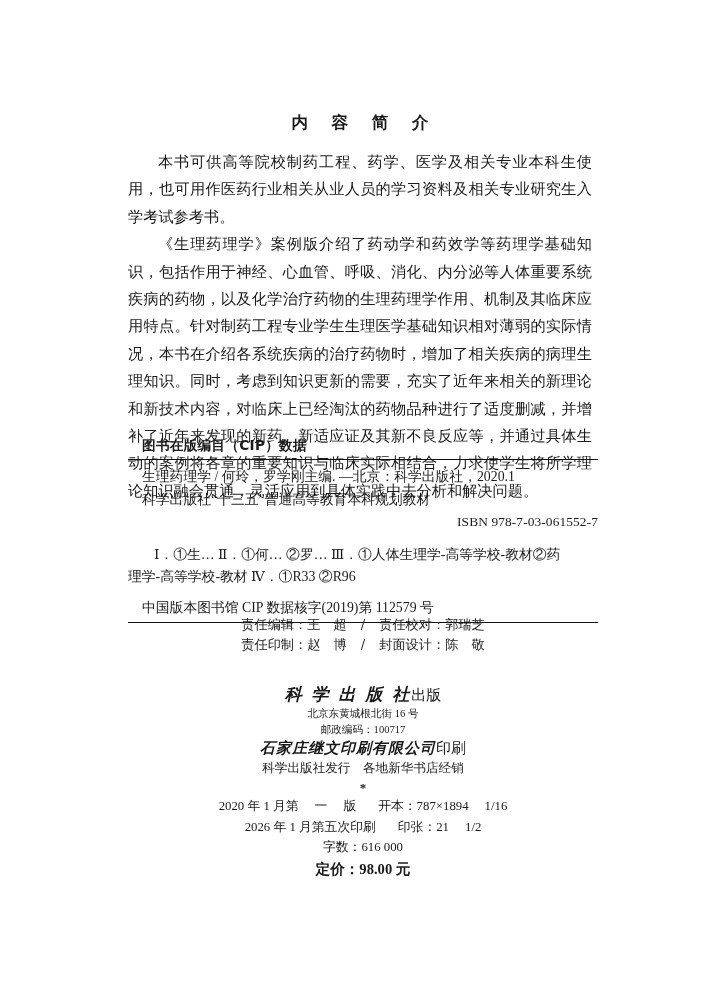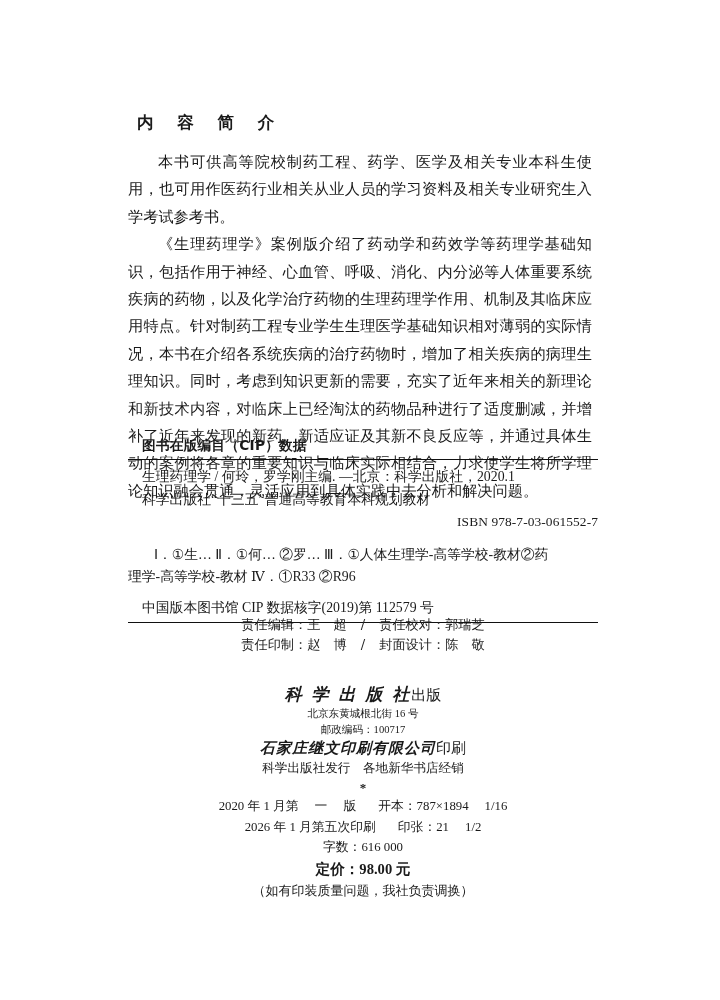--- a/index.html
+++ b/index.html
@@ -24,21 +24,21 @@
   }
 
   
   .summary-block {
     position: absolute;
     left: 128px;
     top: 112px;
     width: 464px;
   }
   .summary-title {
-    text-align: left;
+    text-align: center;
     font-weight: bold;
     font-size: 16.5px;
     letter-spacing: 9px;
     text-indent: 9px;
     font-family: "DejaVu Sans", "Liberation Sans", sans-serif;
     margin-bottom: 14px;
   }
   .summary-para {
     font-size: 15.2px;
     line-height: 27.4px;
@@ -82,21 +82,21 @@
     letter-spacing: 0.1px;
     text-align: right;
   }
   .cip-class {
     padding-left: 0px;
     padding-top: 10px;
     font-size: 13.8px;
     line-height: 22.5px;
     text-align: justify;
   }
-  .cip-class-indent { padding-left: 26px; font-family: Liberation Serif, serif; }
+  .cip-class-indent { padding-left: 26px; }
   .cip-cert {
     padding-left: 14px;
     padding-top: 10px;
     padding-bottom: 5px;
     font-size: 13.8px;
   }
 
   
   .credits {
     position: absolute;
@@ -264,15 +264,14 @@
     <div>
       <span>2020 年 1 月第</span><span class="gap-m"></span><span>一</span><span class="gap-m"></span><span>版</span><span class="gap-l"></span><span>开本：</span><span>787×1894</span><span class="gap-m"></span><span>1/16</span>
     </div>
     <div>
       <span>2026 年 1 月第五次印刷</span><span class="gap-l"></span><span>印张：</span><span>21</span><span class="gap-m"></span><span>1/2</span>
     </div>
     <div>字数：616 000</div>
   </div>
 
   <div class="price">定价：98.00 元</div>
-  <div class="exchange-note">（如有印装质量问题，我社负责调换）</div>
 
 </div>
 
 </body></html>

